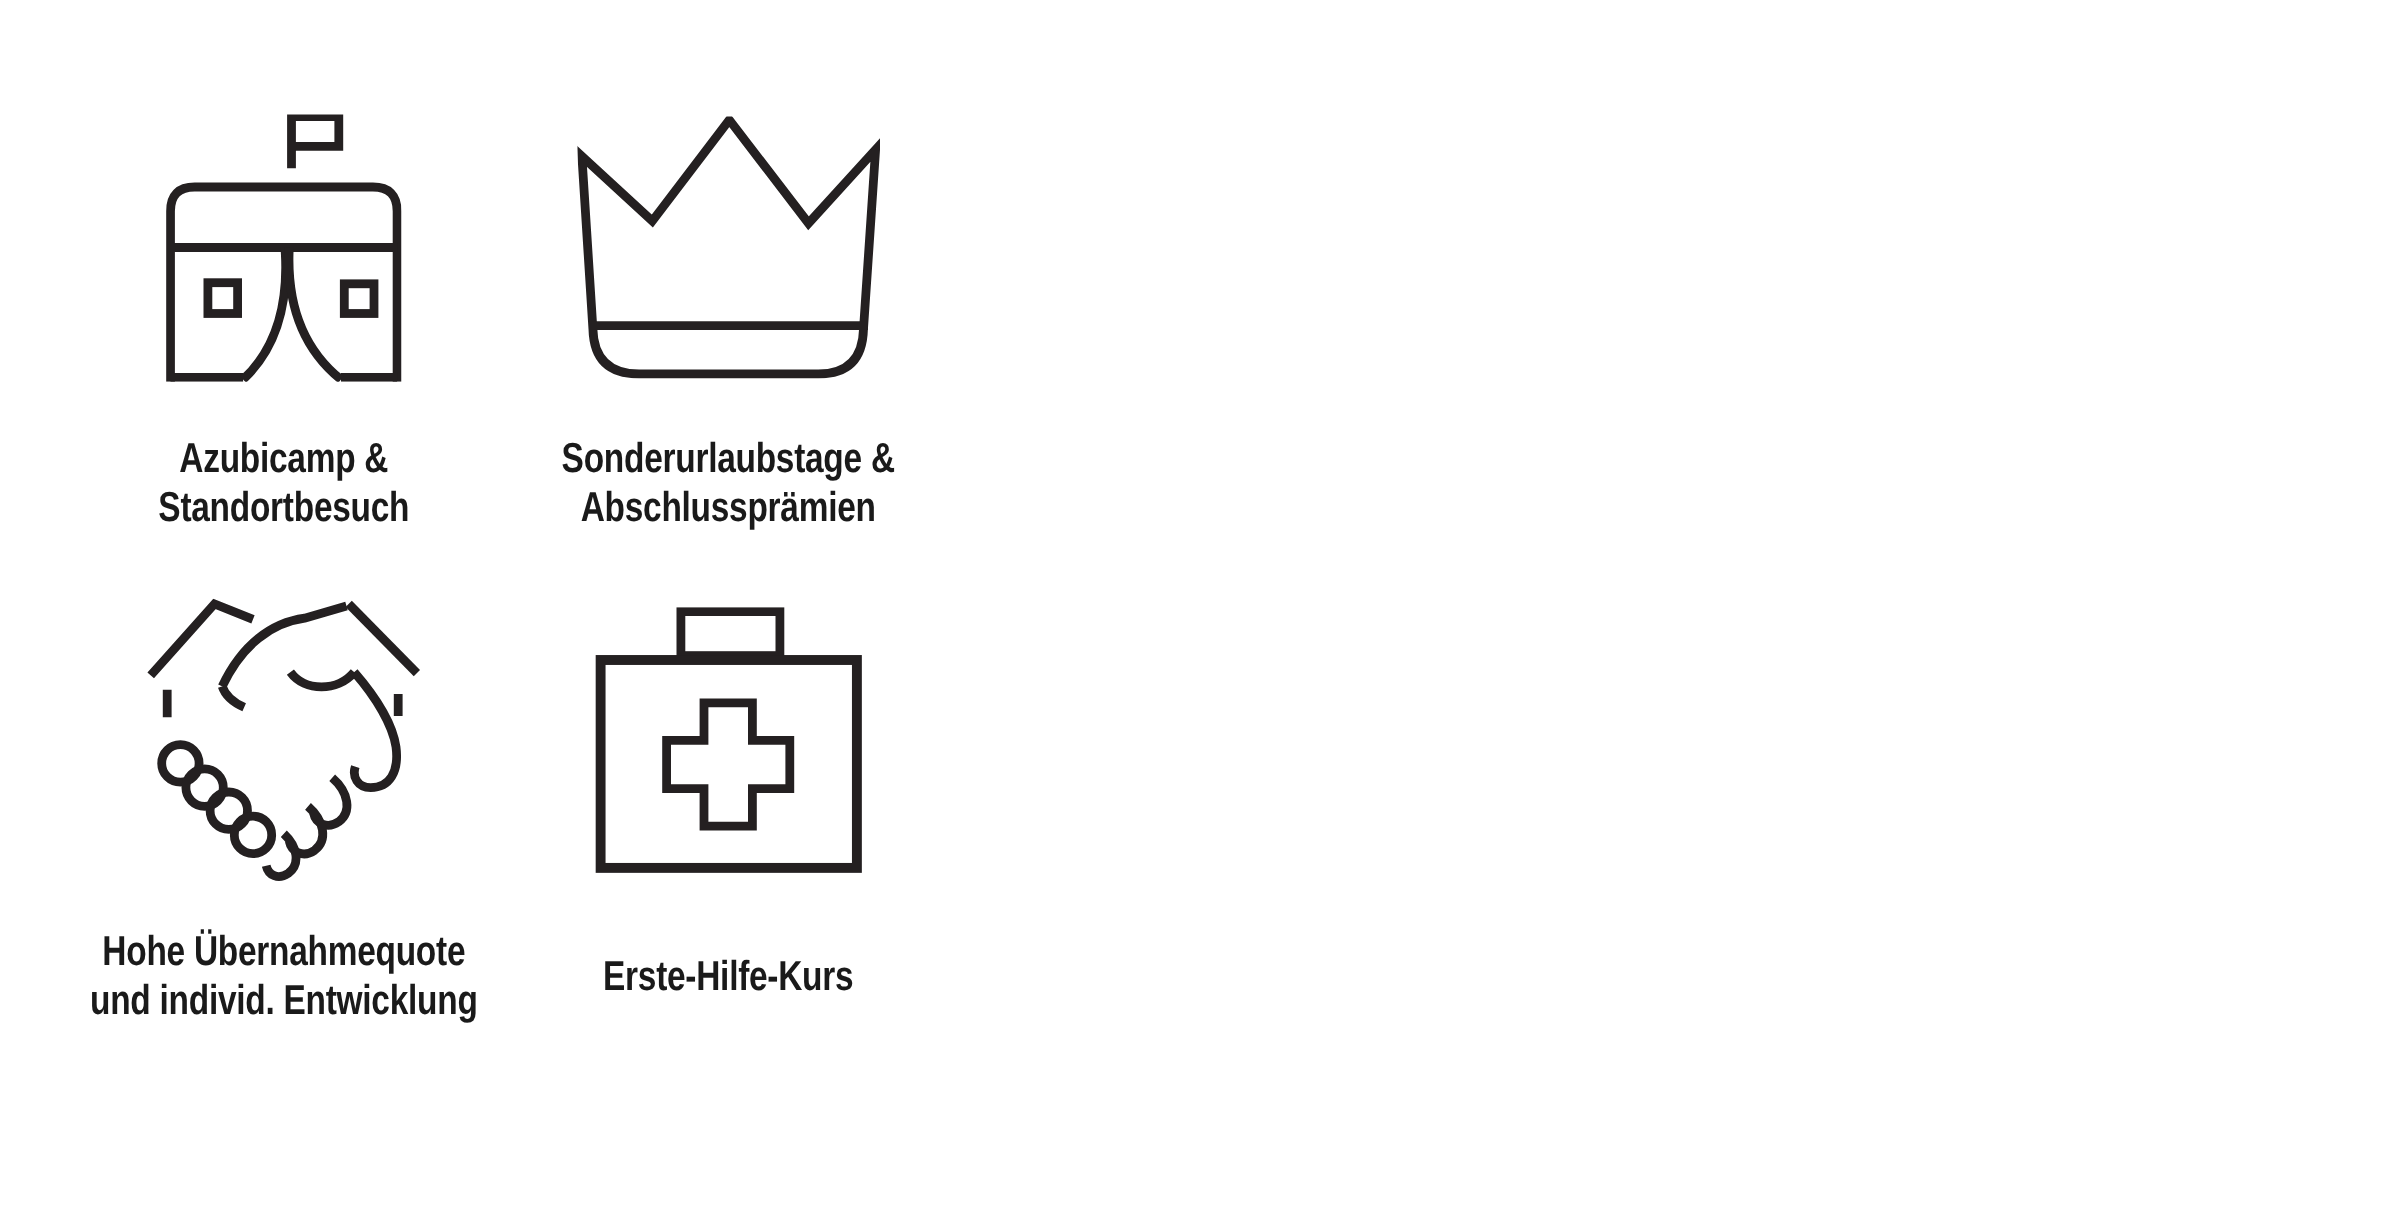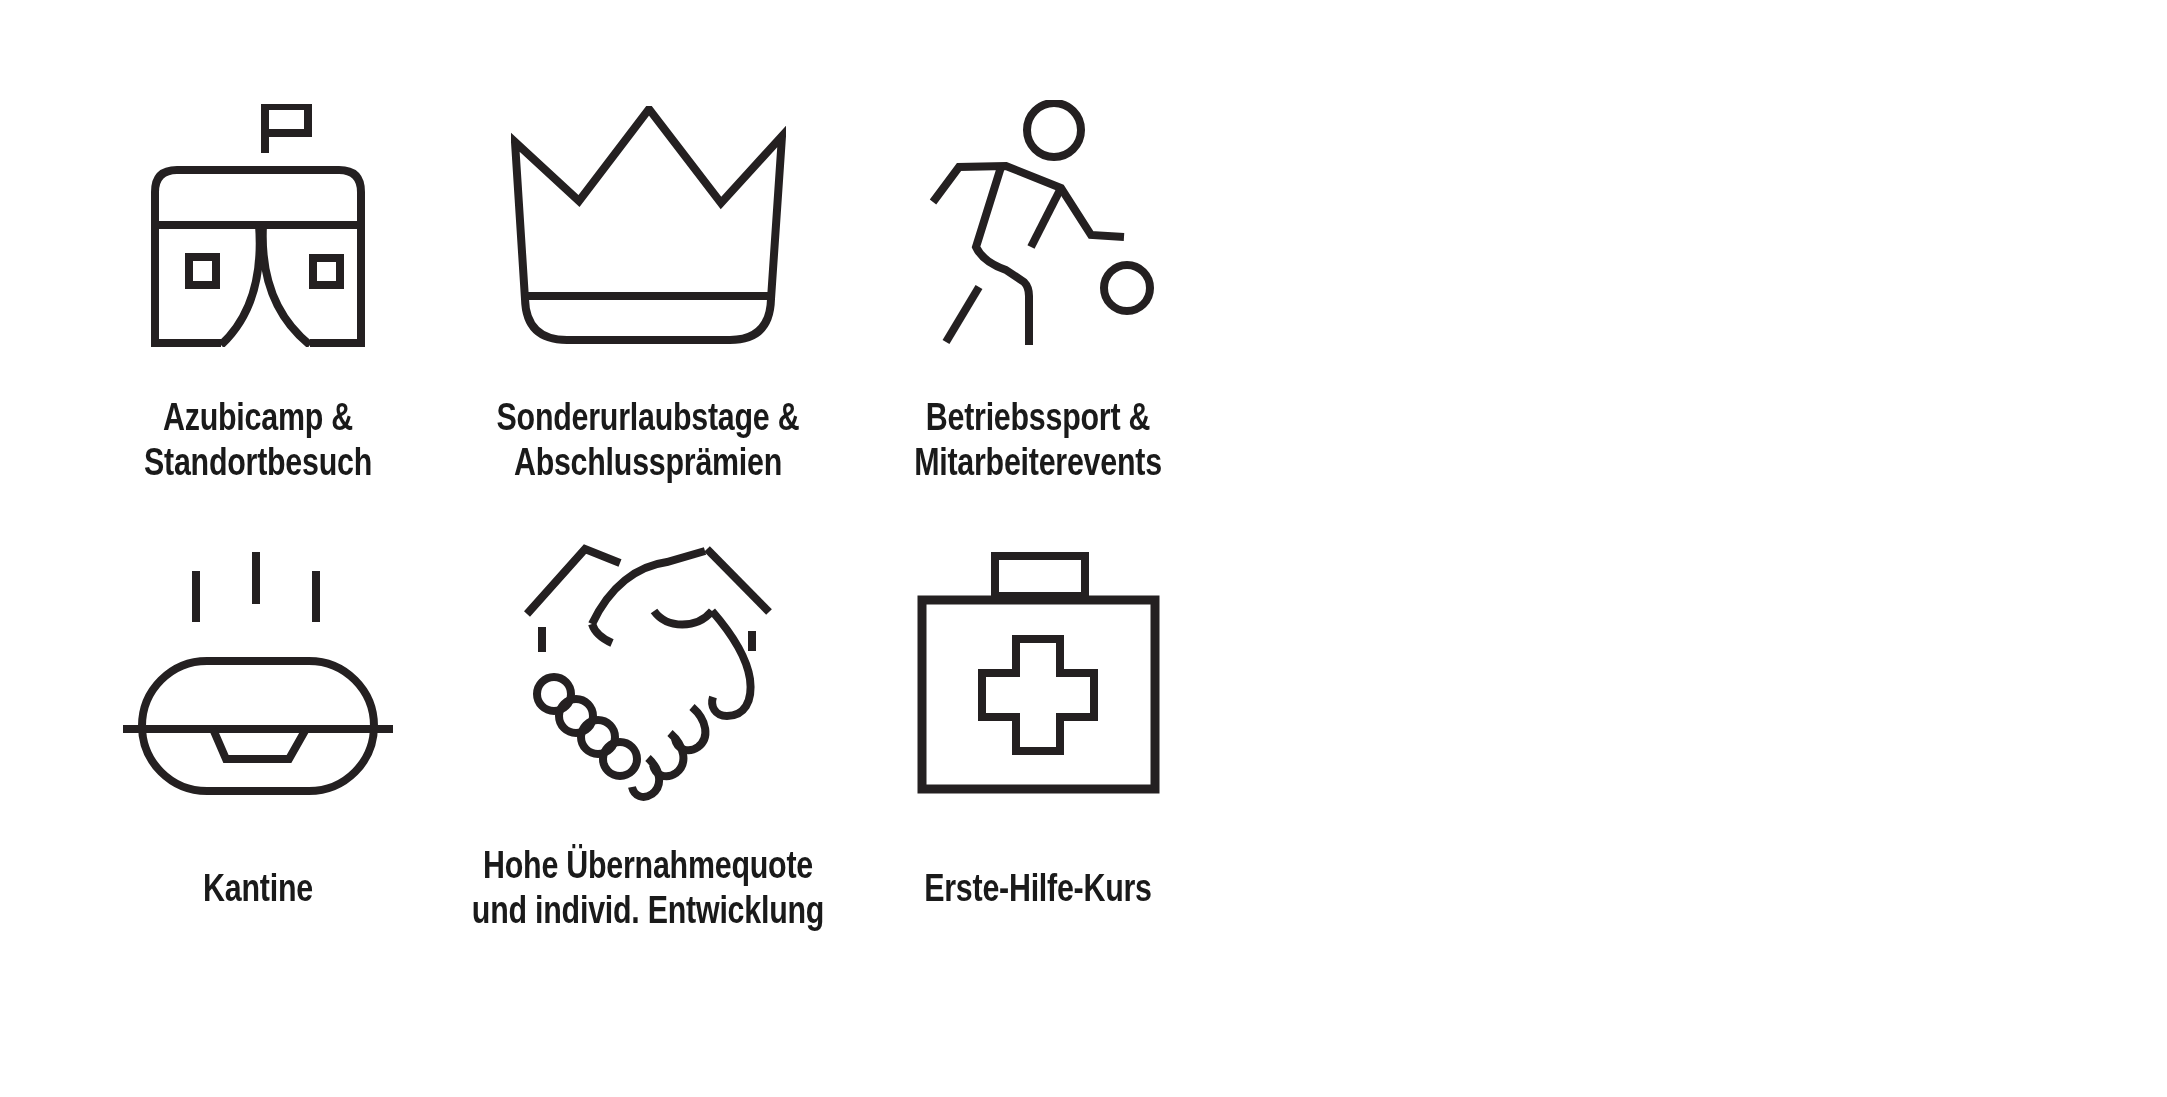--- a/index.html
+++ b/index.html
@@ -10,21 +10,21 @@
   * { box-sizing: border-box; }
   html, body { margin: 0; padding: 0; }
   body {
     width: 2167px;
     height: 1097px;
     background: var(--background, #fff);
     font-family: "Liberation Sans", sans-serif;
     overflow: hidden;
   }
   .grid { width: 2167px; }
-  .row { display: flex; margin-left: 63px; }
+  .row { display: flex; margin-left: 63px; gap: 14px; }
   .row1 { margin-top: 100px; }
   .row2 { margin-top: 63px; }
   .cell {
     width: 390px;
     display: flex;
     flex-direction: column;
     align-items: center;
   }
   .icon-box {
     height: 250px;
@@ -104,61 +104,25 @@
           </svg>
         </span>
       </div>
       <div class="label">
         <span class="line auto-hide">Sonderurlaubstage &amp;</span>
         <span class="line auto-hide">Abschlussprämien</span>
       </div>
     </div>
 
 
-    <div class="cell">
-      <div class="icon-box">
-        <span class="icon">
-          <svg width="235" height="250" viewBox="0 0 235 250" aria-hidden="true">
-            <circle cx="133" cy="30" r="27"></circle>
-            <path d="M12,102 L38,67 L85,66 L140,88 L170,135 L203,137"></path>
-            <path d="M140,88 L110,147"></path>
-            <path d="M80,67 L55,147 Q62,162 85,170 L103,182 Q108,187 108,196 L108,245"></path>
-            <path d="M58,187 L25,242"></path>
-            <circle cx="206" cy="188" r="23"></circle>
-          </svg>
-        </span>
-      </div>
-      <div class="label">
-        <span class="line auto-hide">Betriebssport &amp;</span>
-        <span class="line auto-hide">Mitarbeiterevents</span>
-      </div>
-    </div>
 
   </div>
 
   <div class="row row2">
 
-    <div class="cell">
-      <div class="icon-box">
-        <span class="icon">
-          <svg width="270" height="243" viewBox="0 0 270 243" aria-hidden="true">
-            <line x1="73" y1="19" x2="73" y2="70"></line>
-            <line x1="133" y1="0" x2="133" y2="52"></line>
-            <line x1="193" y1="19" x2="193" y2="70"></line>
-            <rect x="19" y="109" width="232" height="130" rx="65" ry="65"></rect>
-            <line x1="0" y1="177" x2="270" y2="177"></line>
-            <path d="M90,177 L103,207 L166,207 L183,177"></path>
-          </svg>
-        </span>
-      </div>
-      <div class="label">
-        <span class="line auto-hide">Kantine</span>
-
-      </div>
-    </div>
 
     <div class="cell">
       <div class="icon-box">
         <span class="icon">
           <svg width="252" height="258" viewBox="0 0 252 258" aria-hidden="true">
             <path d="M5,70 L63,5 L98,19"></path>
             <line x1="20" y1="83" x2="20" y2="108"></line>
             <path d="M185,5 L247,68"></path>
             <line x1="230" y1="87" x2="230" y2="107"></line>
             <path d="M70,80 C88,42 115,22 145,18 L183,7"></path>

